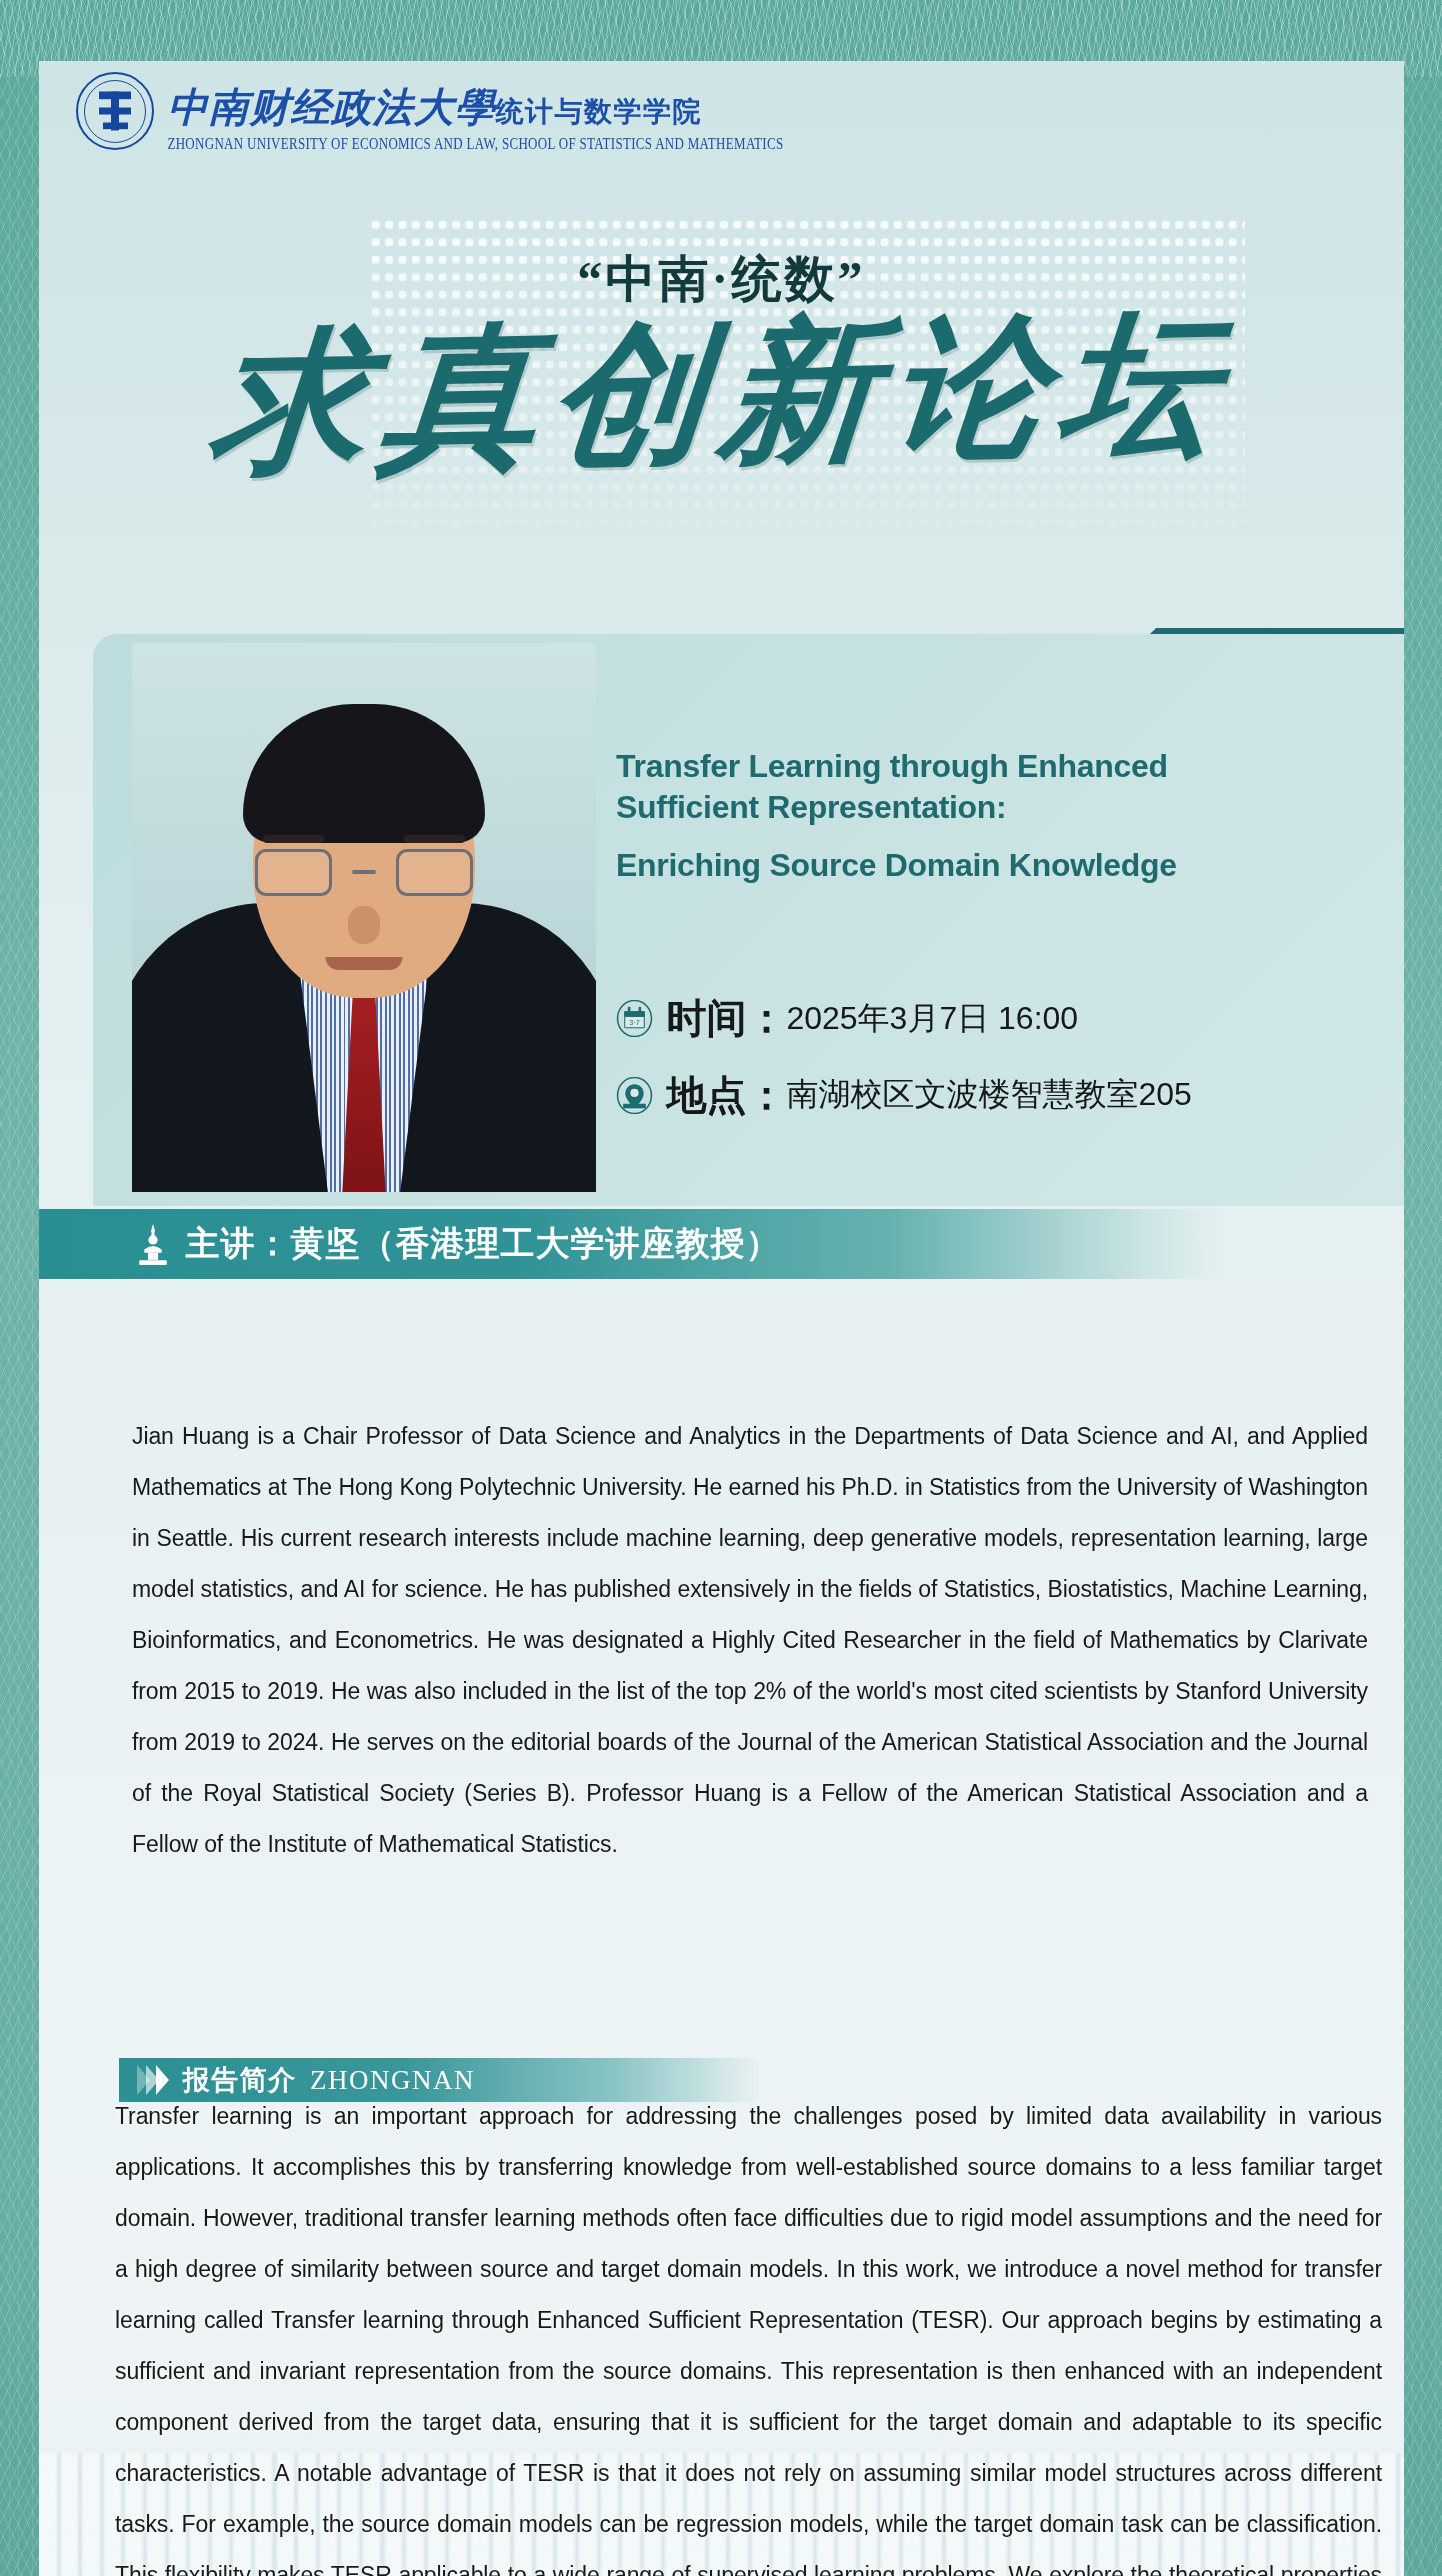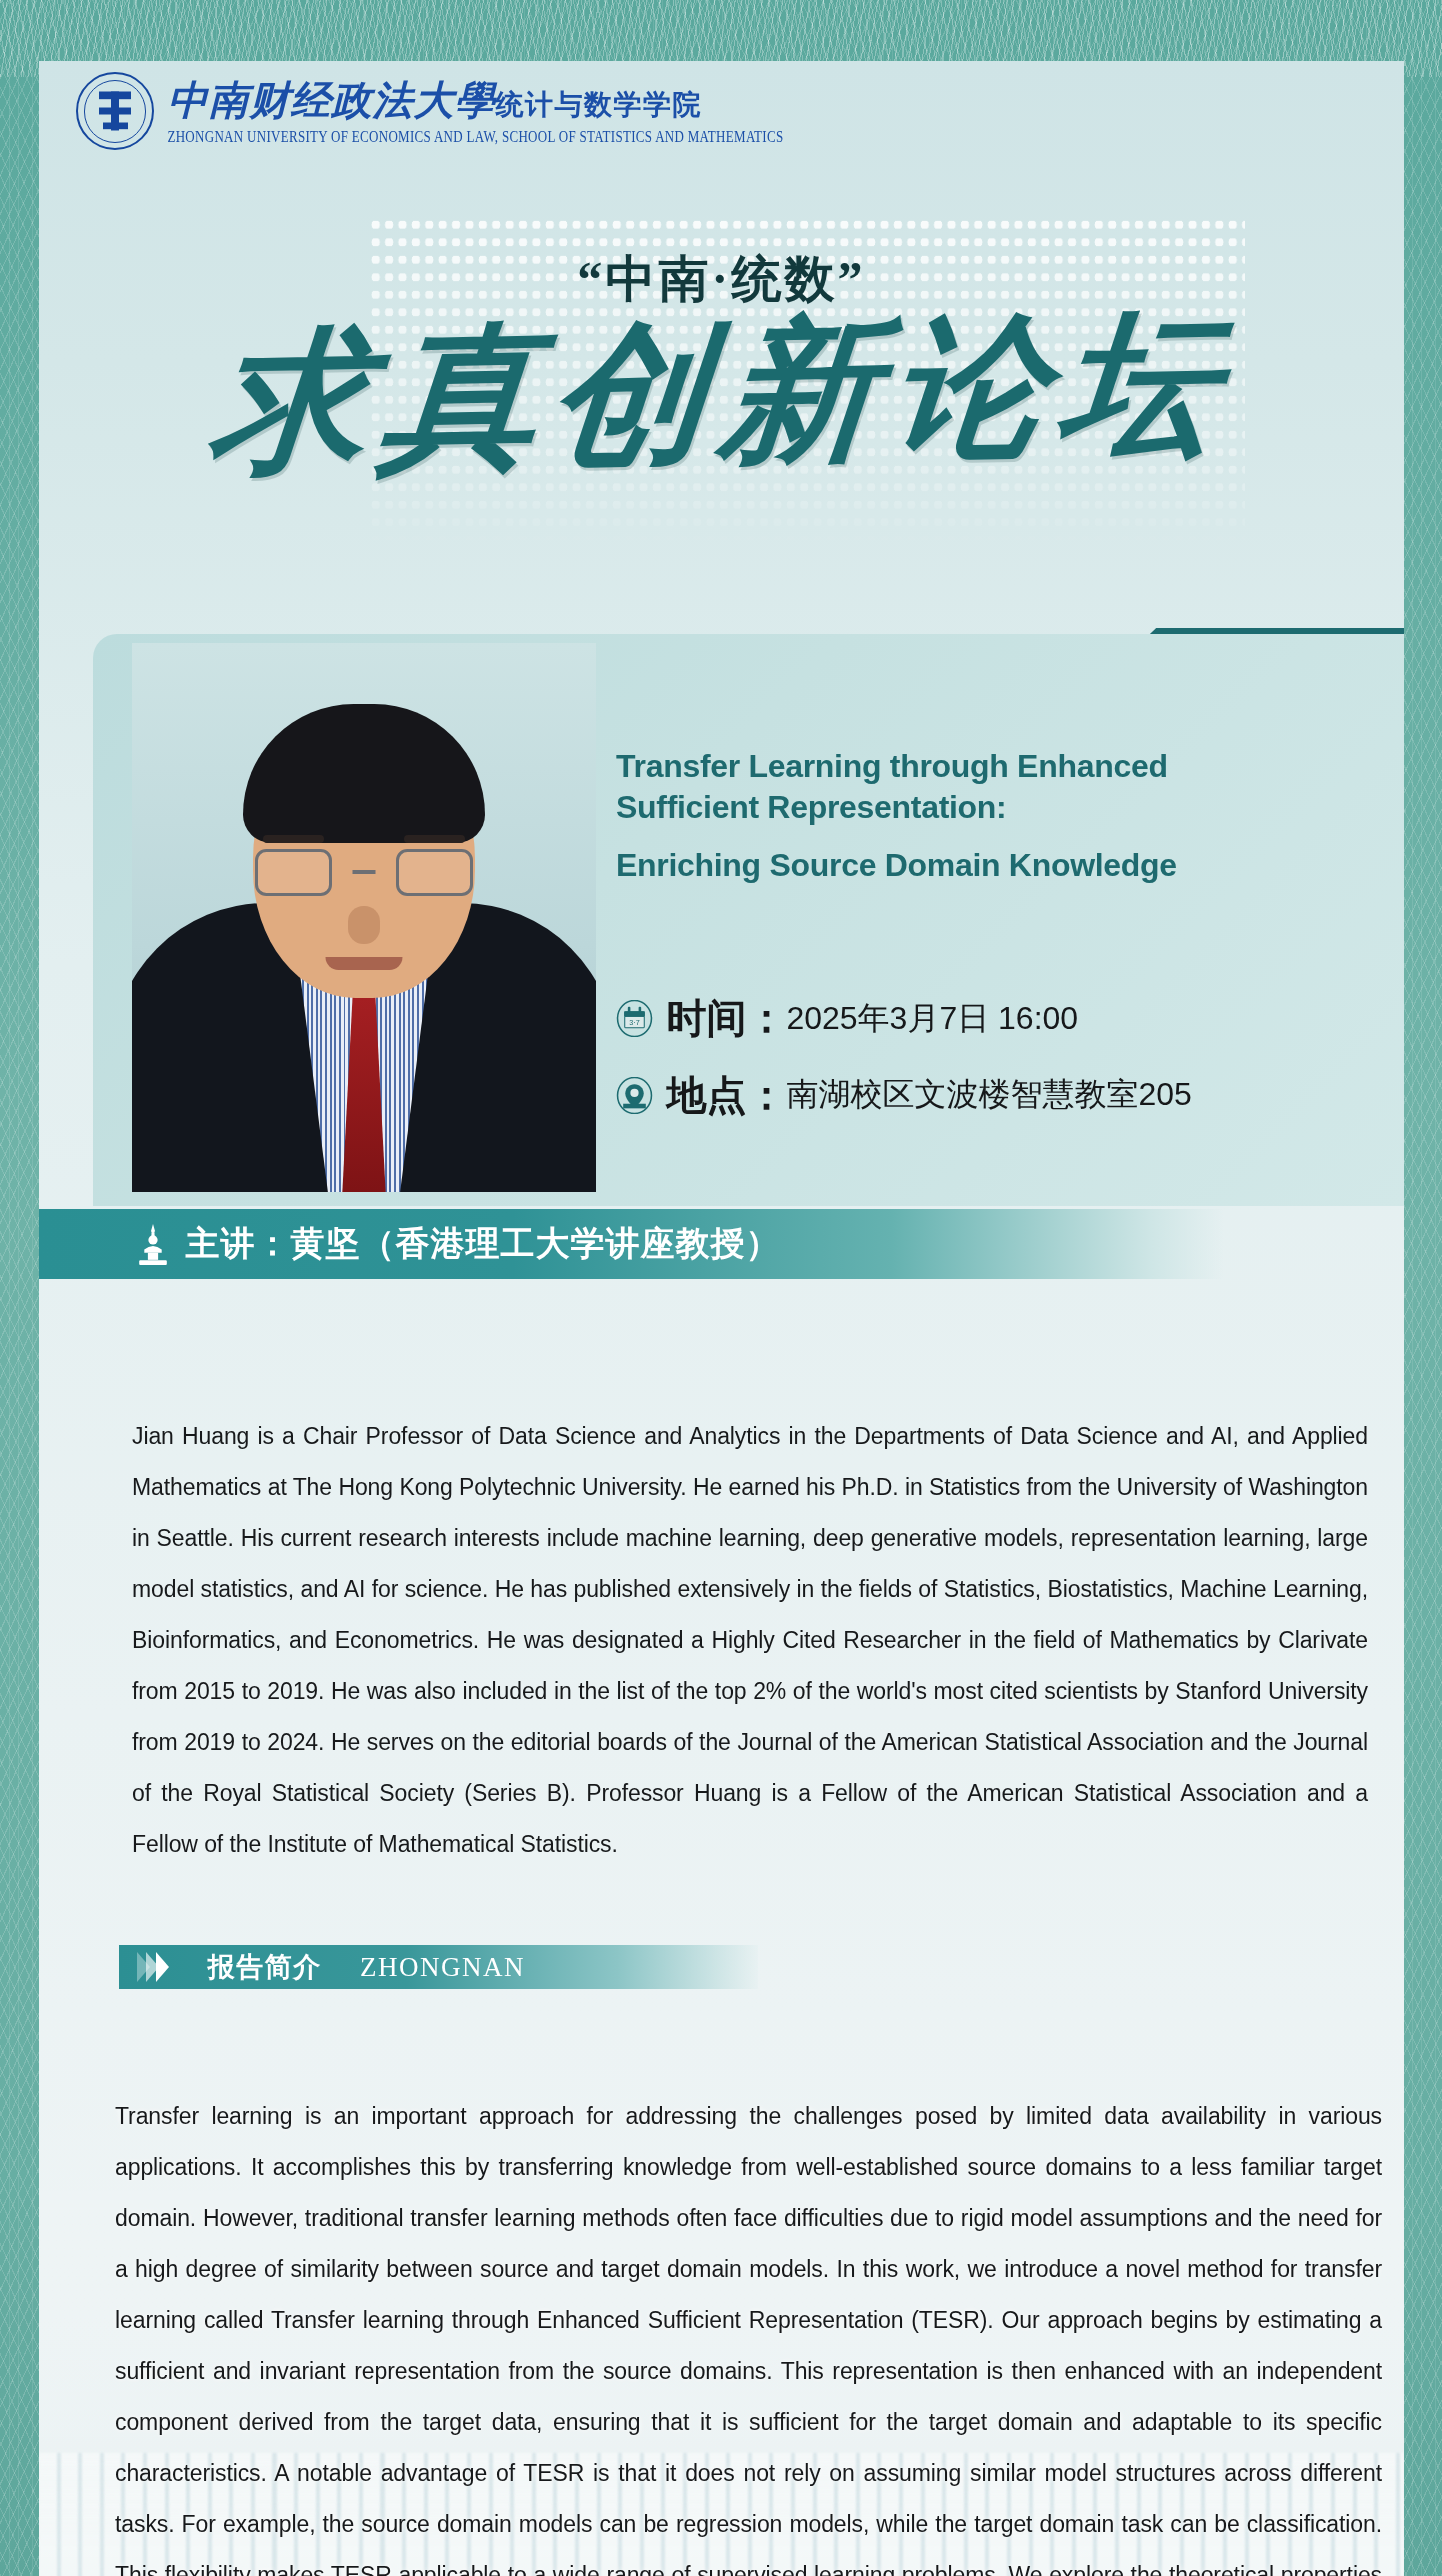--- a/index.html
+++ b/index.html
@@ -46,21 +46,21 @@
   .campus-bldg {
     position:absolute; left:0; right:0; bottom:222px; height:392px;
     background:
       repeating-linear-gradient(90deg, rgba(255,255,255,.55) 0 17.5px, rgba(190,212,220,.45) 17.5px 21.6px),
       linear-gradient(180deg, rgba(244,249,250,.0) 0%, rgba(238,246,247,.55) 25%, rgba(225,238,241,.65) 100%);
     filter: blur(1.3px);
     opacity:.85;
   }
 
   
-  .logo-row { position:absolute; left:37px; top:11.3px; display:flex; align-items:center; }
+  .logo-row { position:absolute; left:37px; top:11.3px; display:flex; align-items:flex-end; }
   .logo-seal {
     width:78px; height:78px; border-radius:50%;
     border:2.1px solid #15479e; position:relative; flex:0 0 auto;
   }
   .logo-seal::before {
     content:""; position:absolute; inset:5.7px; border-radius:50%; border:1.5px solid #15479e;
   }
   .logo-seal .glyph {
     position:absolute; left:50%; top:50%; transform:translate(-50%,-50%);
     width:32px; height:39px;
@@ -339,21 +339,21 @@
           <path d="M20 52 Q37 38 54 52 L54 58 L20 58 Z" fill="#ffffff"></path>
           <rect x="27" y="58" width="20" height="14" fill="#ffffff"></rect>
           <rect x="10" y="73" width="54" height="9" rx="2" fill="#ffffff"></rect>
         </svg>
       </div>
       <div class="speaker-text">主讲：黄坚（香港理工大学讲座教授）</div>
     </div>
 
     <div class="body-text" id="bio-text">Jian Huang is a Chair Professor of Data Science and Analytics in the Departments of Data Science and AI, and Applied Mathematics at The Hong Kong Polytechnic University. He earned his Ph.D. in Statistics from the University of Washington in Seattle. His current research interests include machine learning, deep generative models, representation learning, large model statistics, and AI for science. He has published extensively in the fields of Statistics, Biostatistics, Machine Learning, Bioinformatics, and Econometrics. He was designated a Highly Cited Researcher in the field of Mathematics by Clarivate from 2015 to 2019. He was also included in the list of the top 2% of the world's most cited scientists by Stanford University from 2019 to 2024. He serves on the editorial boards of the Journal of the American Statistical Association and the Journal of the Royal Statistical Society (Series B). Professor Huang is a Fellow of the American Statistical Association and a Fellow of the Institute of Mathematical Statistics.</div>
 
-    <div class="sec-head" style="top:1884px;gap:25px;">
+    <div class="sec-head" style="top:1997px;">
       <div class="chev">
         <span class="c3"></span>
         <span class="c2"></span>
         <span class="c1"></span>
       </div>
       <div class="sec-cn">报告简介</div>
       <div class="sec-en">ZHONGNAN</div>
     </div>
     <div class="body-text" id="abs-text">Transfer learning is an important approach for addressing the challenges posed by limited data availability in various applications. It accomplishes this by transferring knowledge from well-established source domains to a less familiar target domain. However, traditional transfer learning methods often face difficulties due to rigid model assumptions and the need for a high degree of similarity between source and target domain models. In this work, we introduce a novel method for transfer learning called Transfer learning through Enhanced Sufficient Representation (TESR). Our approach begins by estimating a sufficient and invariant representation from the source domains. This representation is then enhanced with an independent component derived from the target data, ensuring that it is sufficient for the target domain and adaptable to its specific characteristics.  A notable advantage of TESR is that it does not rely on assuming similar model structures across different tasks. For example, the source domain models can be regression models, while the target domain task can be classification. This flexibility makes TESR applicable to a wide range of supervised learning problems. We explore the theoretical properties of TESR and validate its performance through simulation studies and real-world data applications, demonstrating its effectiveness in finite sample settings.</div>
 

